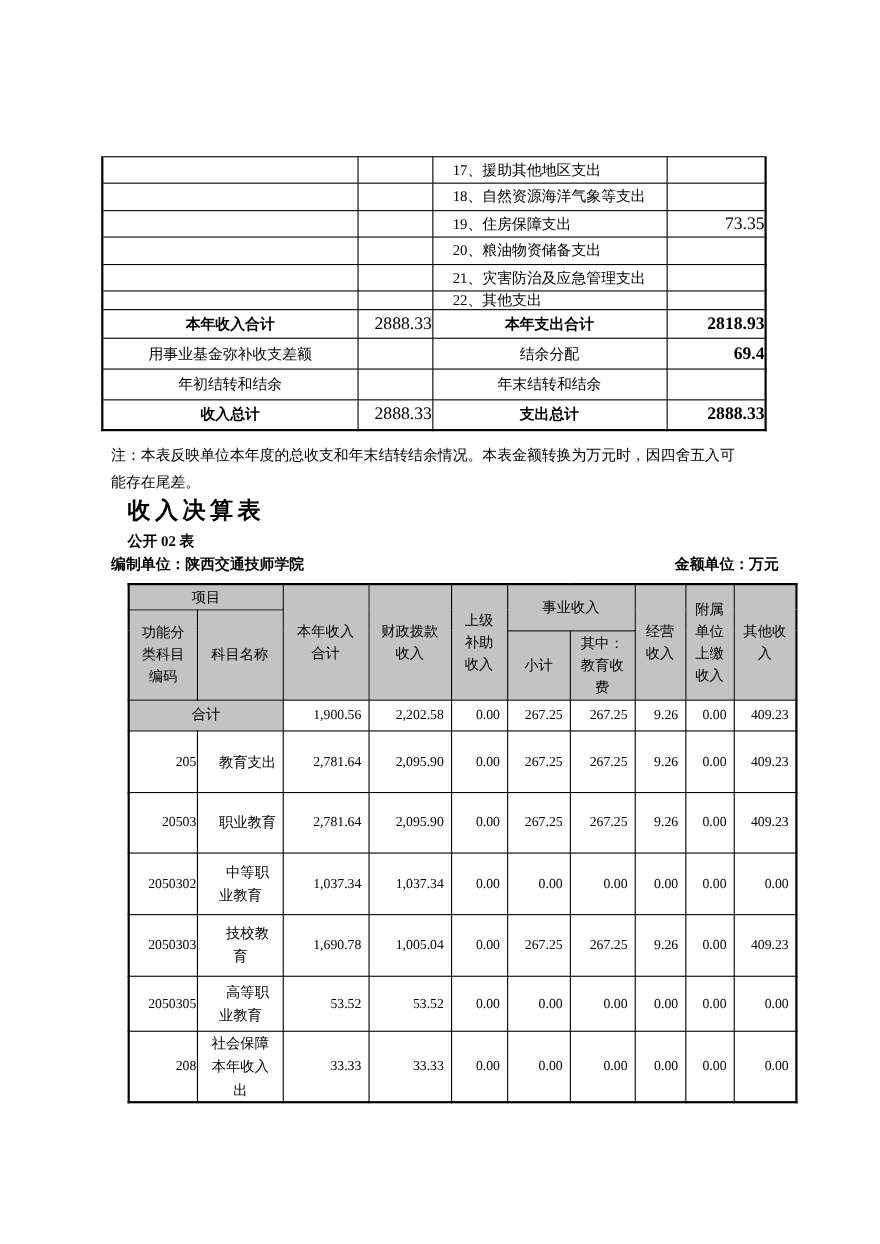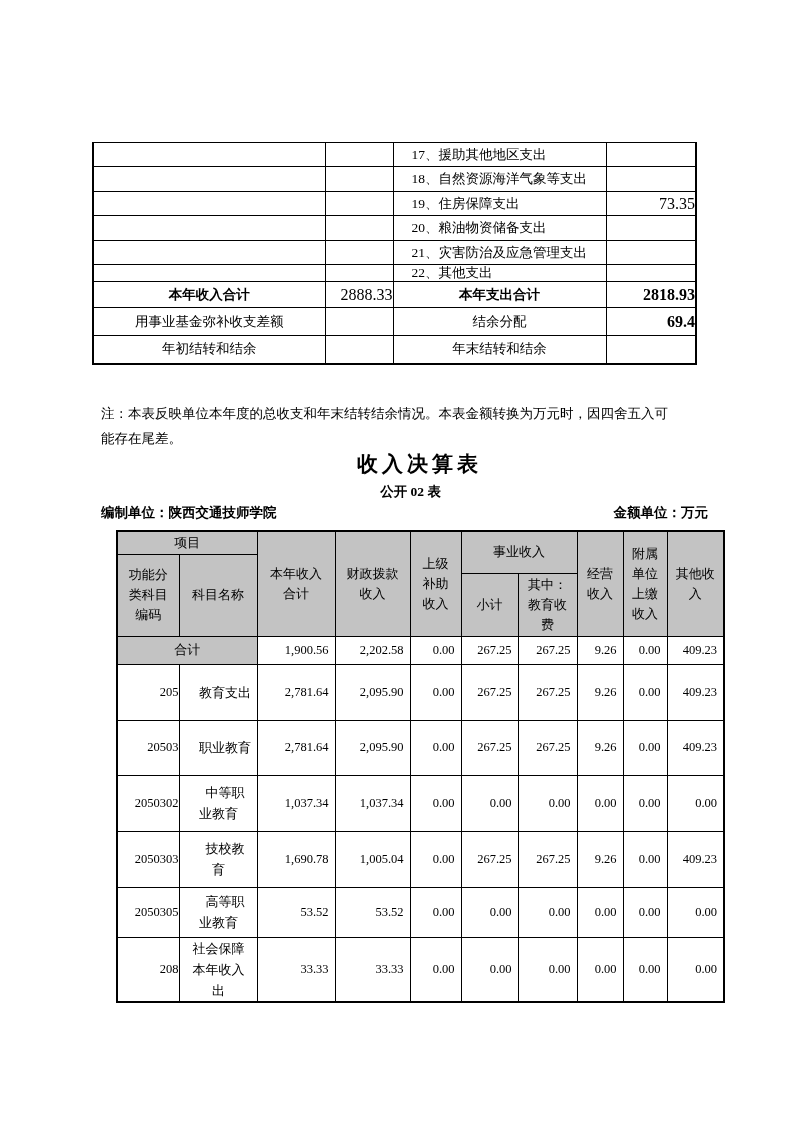--- a/index.html
+++ b/index.html
@@ -16,22 +16,22 @@
   
   #t1{left:92px;top:142px;width:603px;border:2px solid #000;border-top:1px solid #000;}
   #t1 td{border:1px solid #000;font-size:13.5px;line-height:16px;}
   #t1 td.lbl{text-align:center;}
   #t1 td.lbl.left{text-align:left;padding-left:18px;}
   #t1 td.num{text-align:right;font-size:16px;}
   #t1 td.b{font-weight:bold;}
 
   
   #note{left:101px;top:401px;width:608px;font-size:13.5px;line-height:25px;white-space:pre-line;}
-  #title{left:116px;top:450px;width:607px;text-align:center;font-size:21px;font-weight:bold;letter-spacing:4px;}
-  #tableno{left:116px;top:483px;width:589px;text-align:center;font-size:13.5px;font-weight:bold;}
+  #title{left:116px;top:450px;width:607px;font-size:21px;font-weight:bold;letter-spacing:4px;}
+  #tableno{left:116px;top:483px;width:589px;text-align:left;font-size:13.5px;font-weight:bold;}
   #metarow{left:101px;top:504px;width:607px;font-size:13.5px;font-weight:bold;}
   #metarow .right{position:absolute;right:0;top:0;}
 
   
   #t2{left:116px;top:530px;width:607px;border:2px solid #000;}
   #t2 td{border:1px solid #000;font-size:12.5px;}
   #t2 td.hdr{
     background:#c3c3c3;text-align:center;font-size:13px;
     white-space:pre-line;line-height:20px;
   }
@@ -97,20 +97,26 @@
         <td class="lbl">用事业基金弥补收支差额</td>
         <td class="num"></td>
         <td class="lbl">结余分配</td>
         <td class="num b">69.4</td>
       </tr>
       <tr style="height: 28px;">
         <td class="lbl">年初结转和结余</td>
         <td class="num"></td>
         <td class="lbl">年末结转和结余</td>
         <td class="num"></td>
+      </tr>
+      <tr style="height: 27px;">
+        <td class="lbl b">收入总计</td>
+        <td class="num">2888.33</td>
+        <td class="lbl b">支出总计</td>
+        <td class="num b">2888.33</td>
       </tr>
     </tbody>
 </table>
 
 <div id="note" class="abs">注：本表反映单位本年度的总收支和年末结转结余情况。本表金额转换为万元时，因四舍五入可
 能存在尾差。</div>
 
 <div id="title" class="abs">收入决算表</div>
 
 <div id="tableno" class="abs">公开 02 表</div>

